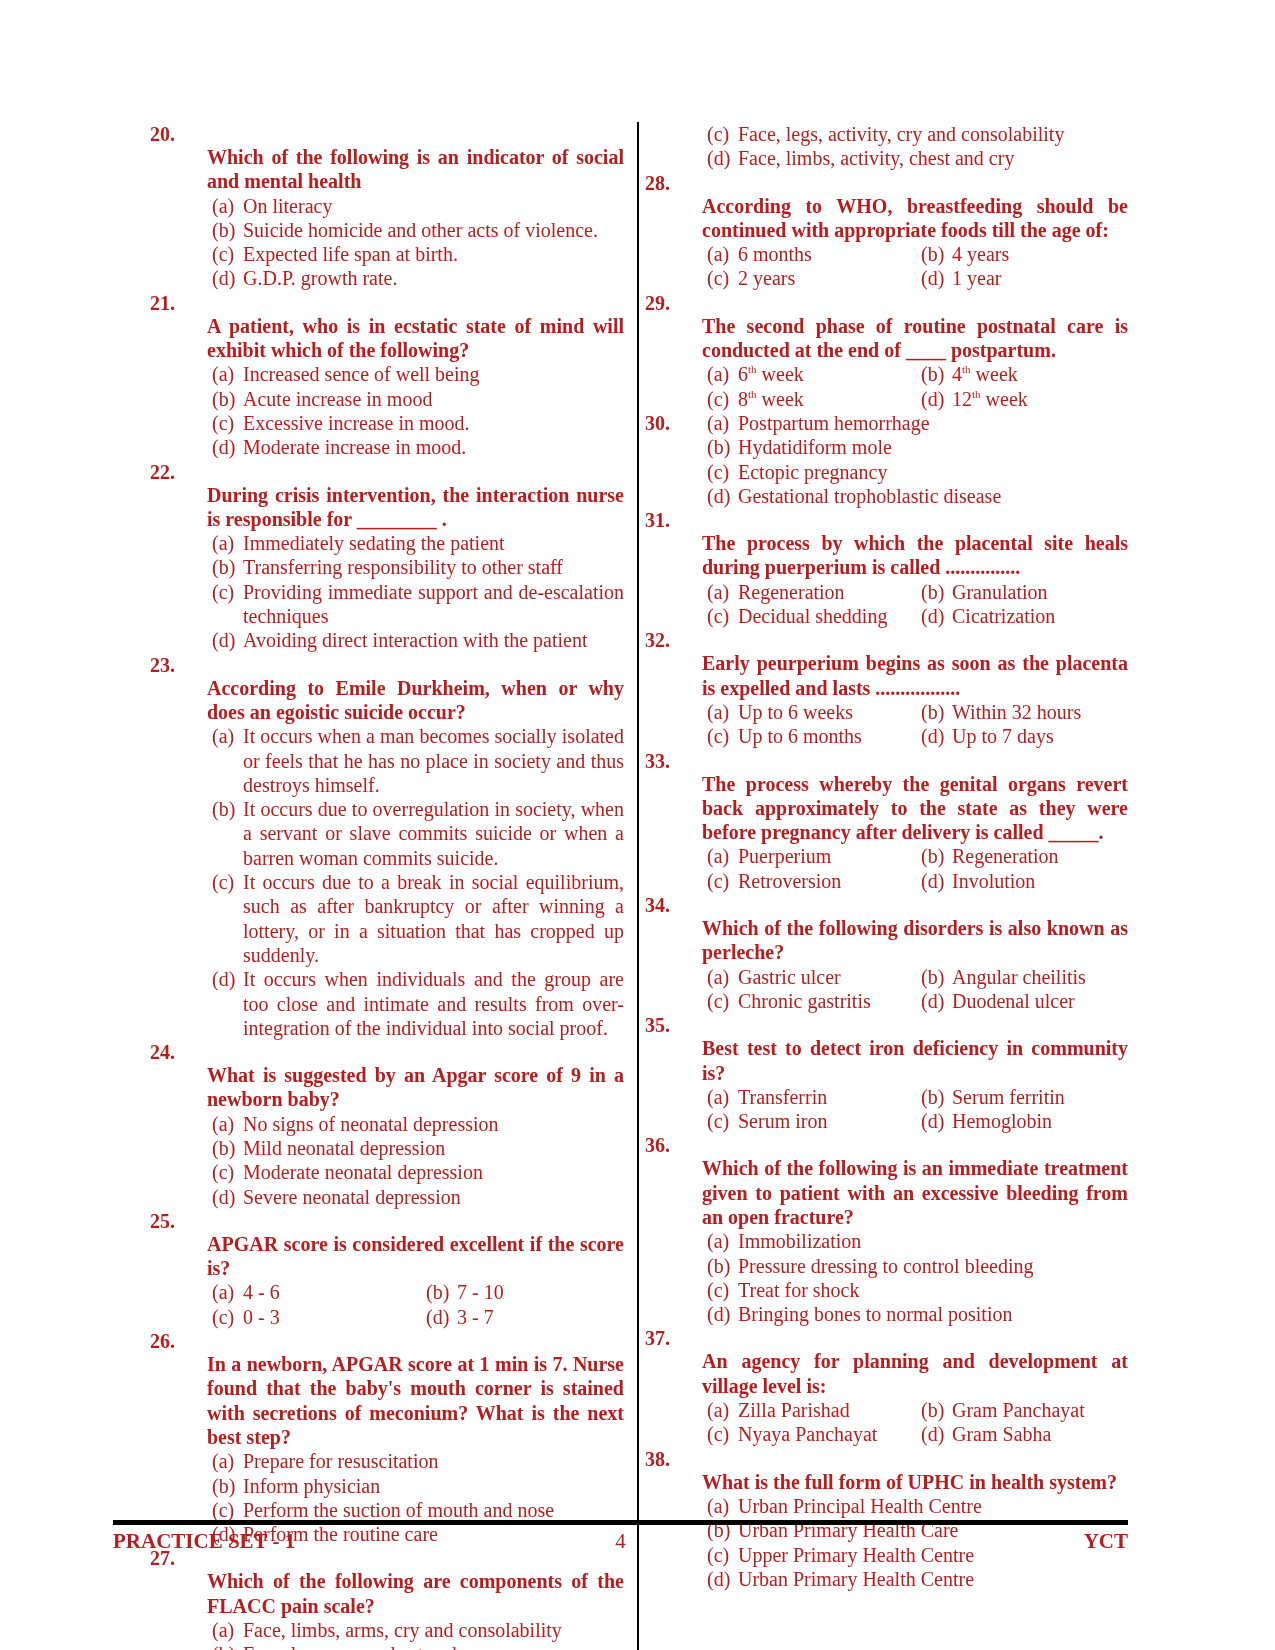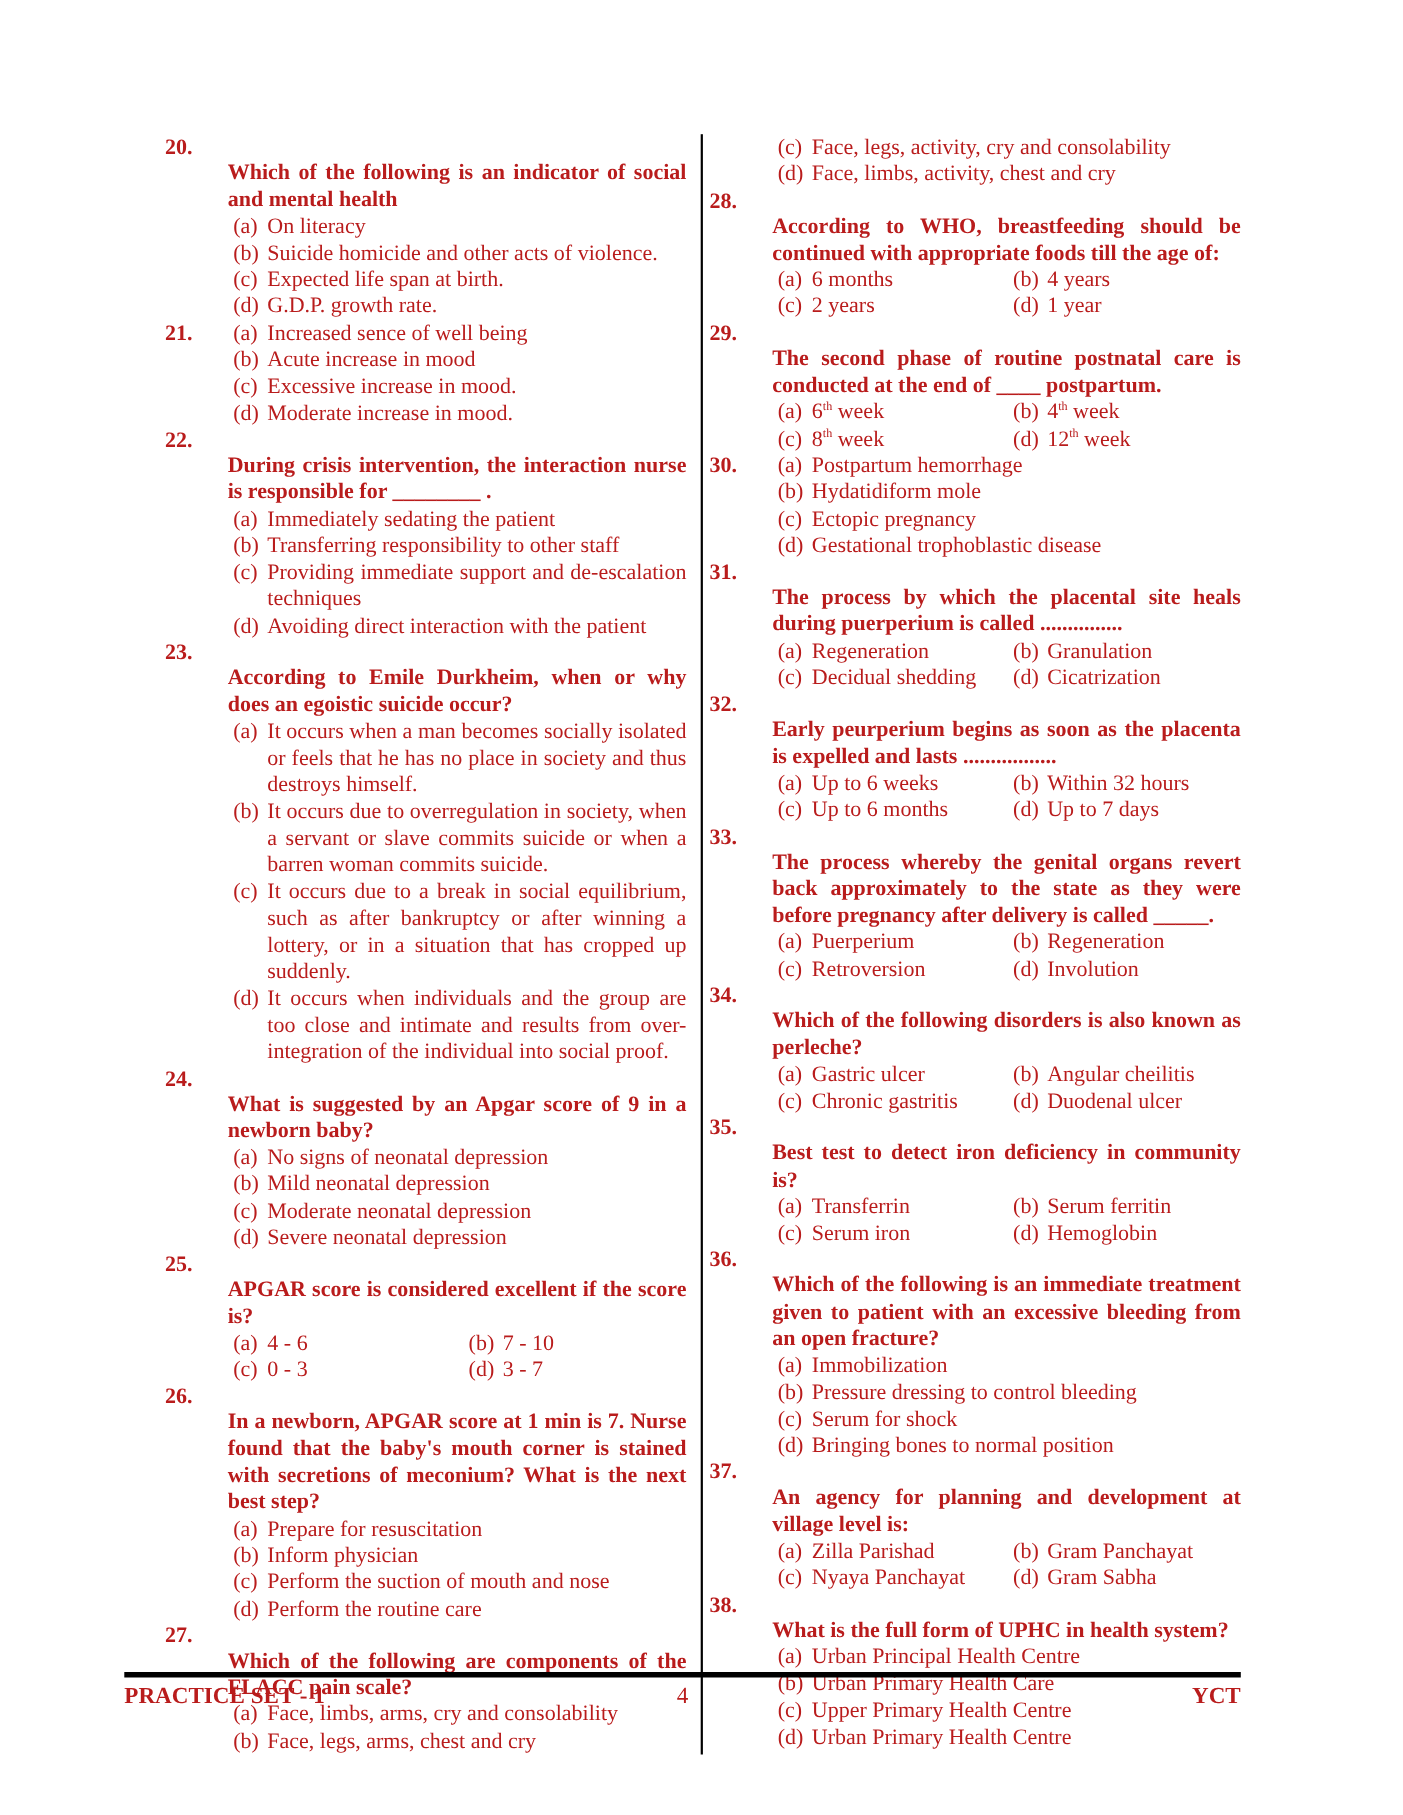--- a/index.html
+++ b/index.html
@@ -100,20 +100,21 @@
     <span class="olabel">(d)</span>
     <span class="otext">G.D.P. growth rate.</span>
   </div>
 </div>
     </div>
   </div>
 
   <div class="question">
     <div class="qnum">21.</div>
     <div class="qbody">
+      <div class="qheading">A patient, who is in ecstatic state of mind will exhibit which of the following?</div>
       <div class="options">
   <div class="option">
     <span class="olabel">(a)</span>
     <span class="otext">Increased sence of well being</span>
   </div>
 
   <div class="option">
     <span class="olabel">(b)</span>
     <span class="otext">Acute increase in mood</span>
   </div>
@@ -542,21 +543,21 @@
     <span class="otext">Immobilization</span>
   </div>
 
   <div class="option">
     <span class="olabel">(b)</span>
     <span class="otext">Pressure dressing to control bleeding</span>
   </div>
 
   <div class="option">
     <span class="olabel">(c)</span>
-    <span class="otext">Serum for shock</span>
+    <span class="otext">Treat for shock</span>
   </div>
 
   <div class="option">
     <span class="olabel">(d)</span>
     <span class="otext">Bringing bones to normal position</span>
   </div>
 </div>
     </div>
   </div>
 

